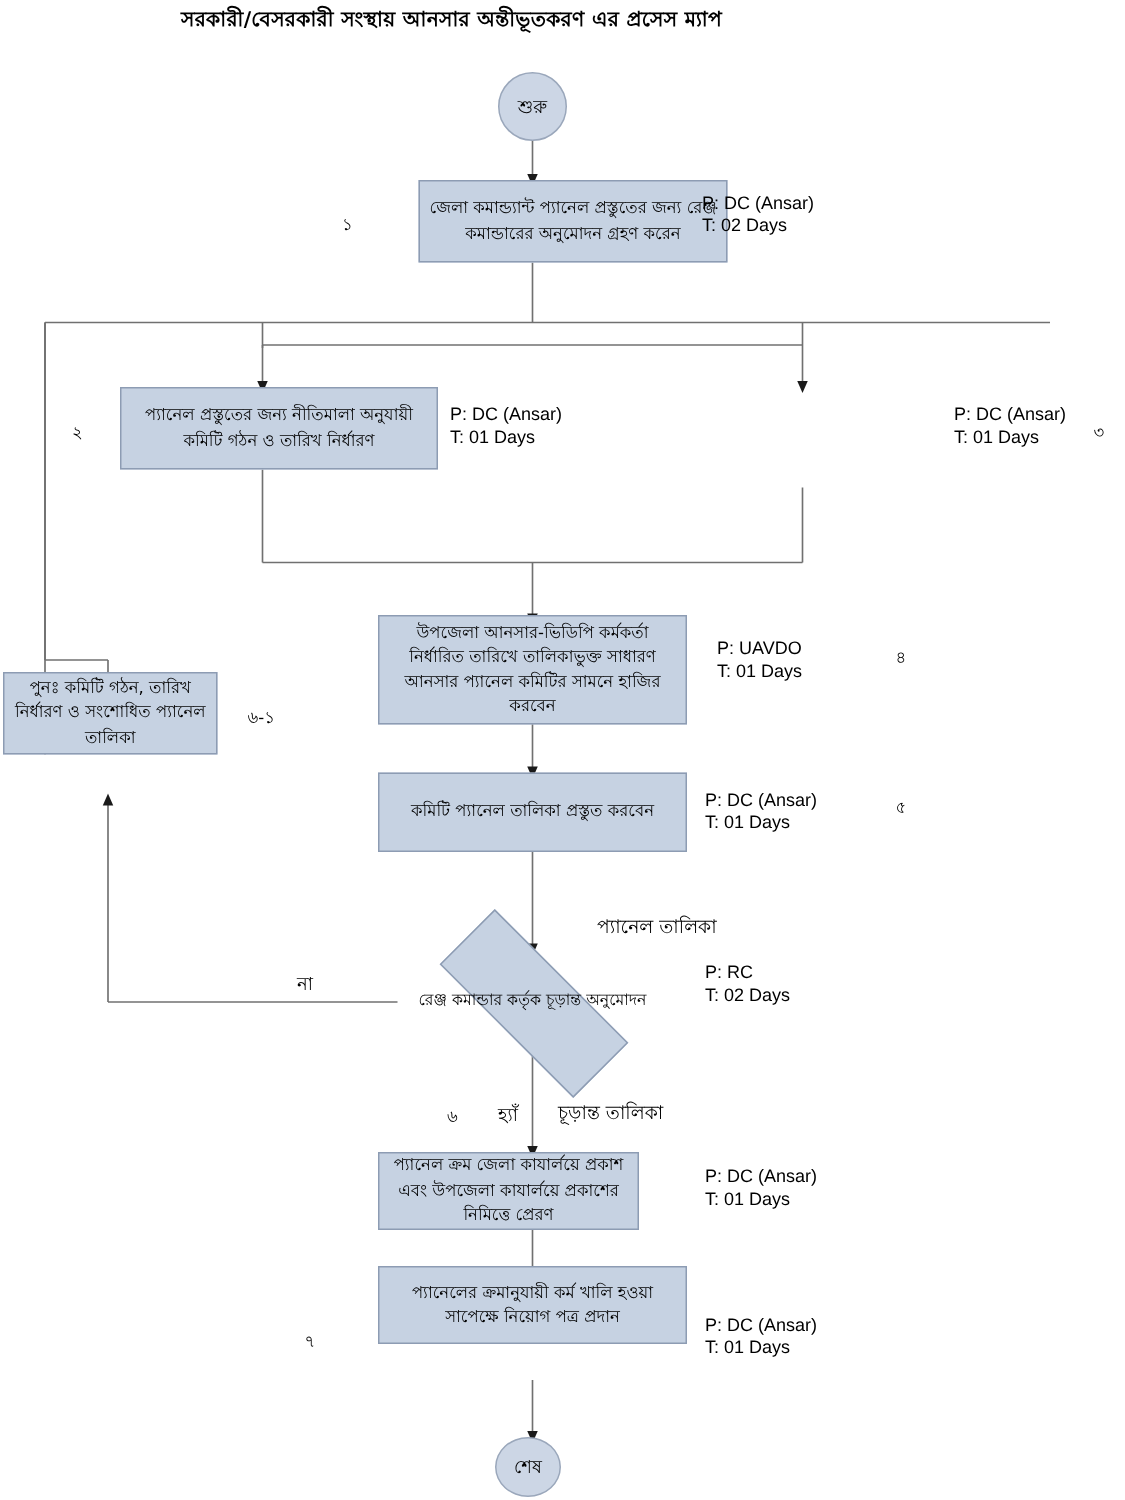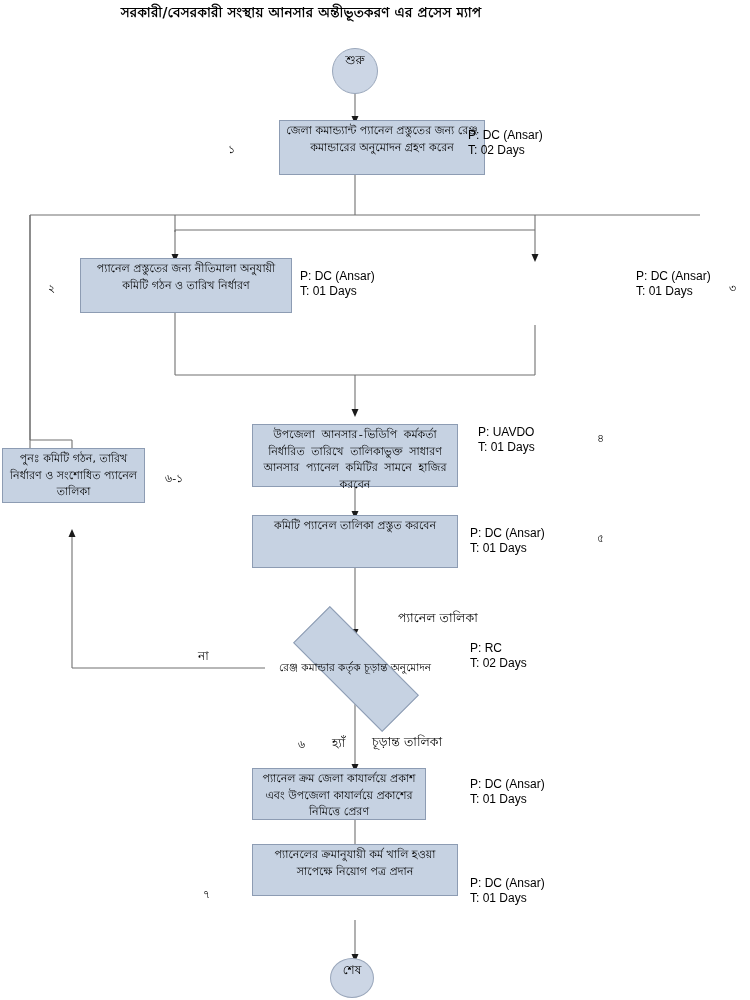--- a/index.html
+++ b/index.html
@@ -10,21 +10,21 @@
   }
   #canvas{position:absolute;left:0;top:0;width:750px;height:1000px;}
   .title{
     position:absolute;left:0;top:2px;width:602px;text-align:center;
     font-size:13.5px;font-weight:bold;letter-spacing:.2px;
     font-family:"DejaVu Sans","Liberation Sans",sans-serif;
   }
   .node{
     position:absolute;box-sizing:border-box;
     background:#c6d2e2;border:1px solid #8d9cb3;
-    display:flex;justify-content:center;
+    display:flex;align-items:center;justify-content:center;
     text-align:center;line-height:1.5;
     font-size:11px;
     font-family:"DejaVu Sans","Liberation Sans",sans-serif;
     padding:2px 6px;
     box-shadow:0 0 0 0 rgba(0,0,0,0);
   }
   .terminator{
     border-radius:50%;
     background:#ccd6e5;border:1px solid #9aa7bb;
     font-size:12px;
@@ -132,21 +132,21 @@
     <span>প্যানেল প্রস্তুতের জন্য নীতিমালা অনুযায়ী কমিটি গঠন ও তারিখ নির্ধারণ</span>
   </div>
   <div class="meta" style="left:300px;top:269px;">P: DC (Ansar)</div>
   <div class="meta" style="left:300px;top:284px;">T: 01 Days</div>
   <div class="step-num" style="left:48px;top:280px;">২</div>
 
   <div class="meta" style="left:636px;top:269px;">P: DC (Ansar)</div>
   <div class="meta" style="left:636px;top:284px;">T: 01 Days</div>
   <div class="step-num" style="left:729px;top:280px;">৩</div>
 
-  <div class="node" style="left:252px;top:424px;width:206px;height:63px;font-family:Liberation Mono, monospace;">
+  <div class="node" style="left:252px;top:410px;width:206px;height:73px;">
     <span>উপজেলা আনসার-ভিডিপি কর্মকর্তা নির্ধারিত তারিখে তালিকাভুক্ত সাধারণ আনসার প্যানেল কমিটির সামনে হাজির করবেন</span>
   </div>
   <div class="meta" style="left:478px;top:425px;">P: UAVDO</div>
   <div class="meta" style="left:478px;top:440px;">T: 01 Days</div>
   <div class="step-num" style="left:597px;top:430px;">৪</div>
 
   <div class="node" style="left:2px;top:448px;width:143px;height:55px;">
     <span>পুনঃ  কমিটি গঠন, তারিখ নির্ধারণ ও সংশোধিত প্যানেল তালিকা</span>
   </div>
   <div class="step-num" style="left:165px;top:470px;">৬-১</div>

